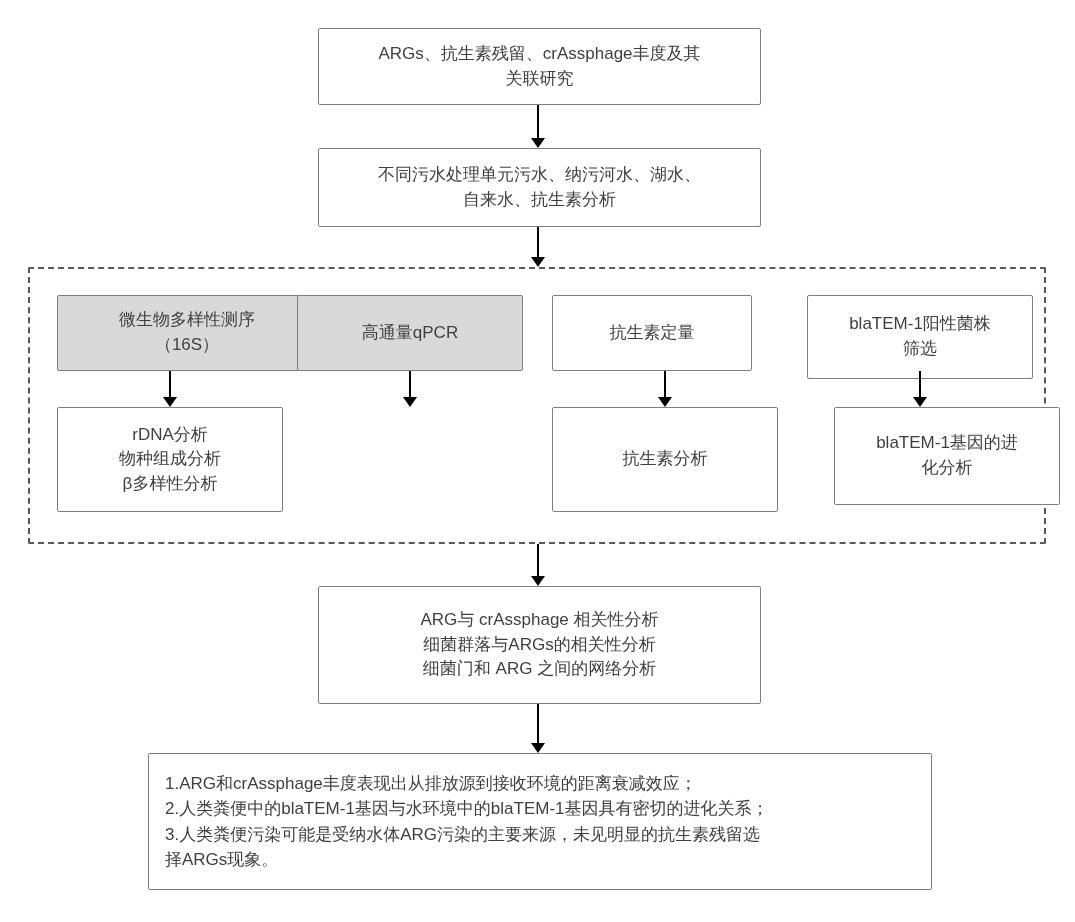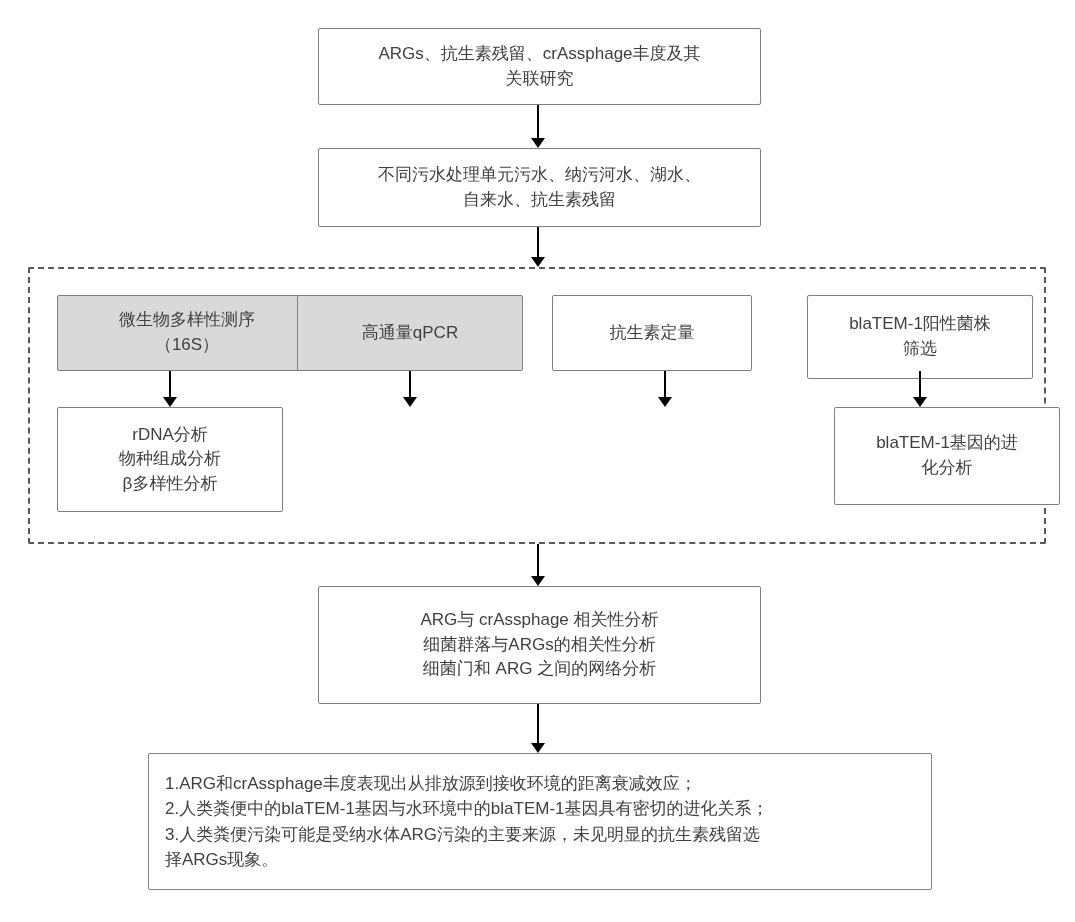--- a/index.html
+++ b/index.html
@@ -75,21 +75,21 @@
 
   <div class="box" style="left:318px; top:28px; width:443px; height:77px;">
     <div>ARGs、抗生素残留、crAssphage丰度及其</div>
     <div>关联研究</div>
   </div>
 
   <div class="arrow" style="left:531px; top:105px; height:43px;"></div>
 
   <div class="box" style="left:318px; top:148px; width:443px; height:79px;">
     <div>不同污水处理单元污水、纳污河水、湖水、</div>
-    <div>自来水、抗生素残留</div>
+    <div>自来水、抗生素分析</div>
   </div>
 
   <div class="arrow" style="left:531px; top:227px; height:40px;"></div>
 
   <div class="box gray" style="left:57px; top:295px; width:260px; height:76px;">
     <div>微生物多样性测序</div>
     <div>（16S）</div>
   </div>
   <div class="arrow" style="left:163px; top:371px; height:36px;"></div>
   <div class="box" style="left:57px; top:407px; width:226px; height:105px;">
@@ -100,20 +100,23 @@
 
   <div class="box gray" style="left:297px; top:295px; width:226px; height:76px;">
     <div>高通量qPCR</div>
   </div>
   <div class="arrow" style="left:403px; top:371px; height:36px;"></div>
 
   <div class="box" style="left:552px; top:295px; width:200px; height:76px;justify-content:center;">
     <div>抗生素定量</div>
   </div>
   <div class="arrow" style="left:658px; top:371px; height:36px;"></div>
+  <div class="box" style="left:552px; top:407px; width:226px; height:105px;">
+    <div>抗生素分析</div>
+  </div>
 
   <div class="box" style="left:807px; top:295px; width:226px; height:84px;">
     <div>blaTEM-1阳性菌株</div>
     <div>筛选</div>
   </div>
   <div class="arrow" style="left:913px; top:371px; height:36px;"></div>
   <div class="box" style="left:834px; top:407px; width:226px; height:98px;">
     <div>blaTEM-1基因的进</div>
     <div>化分析</div>
   </div>

